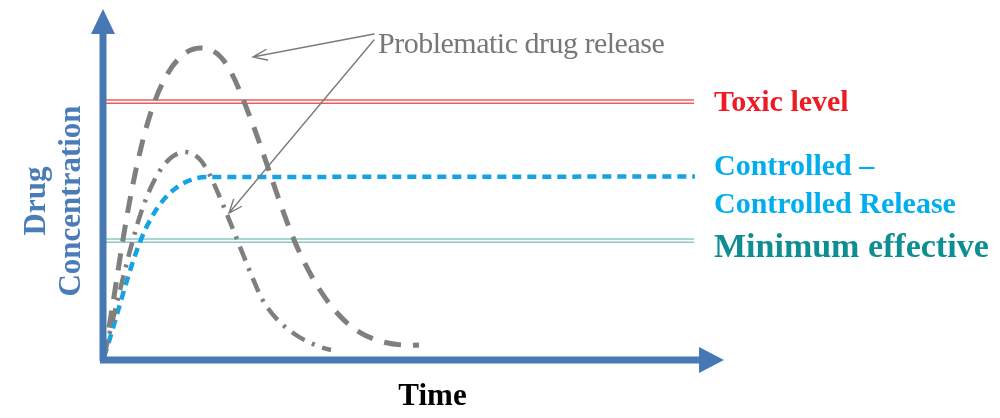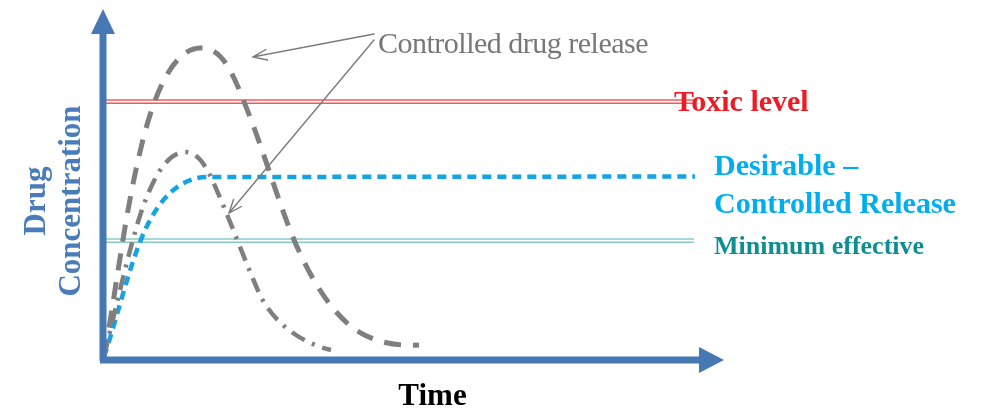--- a/index.html
+++ b/index.html
@@ -39,23 +39,23 @@
   .annot {
     position: absolute;
     left: 378px;
     top: 26px;
     font-size: 30px;
     font-weight: normal;
     color: #777777;
     letter-spacing: -0.5px;
     white-space: nowrap;
   }
-  .toxic-label    { left: 674px; top: 84px;  font-size: 30px; line-height: 34px; color: #ED1C24; }
+  .toxic-label    { left: 714px; top: 84px;  font-size: 30px; line-height: 34px; color: #ED1C24; }
   .desirable-label{ left: 714px; top: 146px; font-size: 30px; line-height: 38px; color: #00AEEF; }
-  .minimum-label  { left: 714px; top: 227px; font-size: 26px; line-height: 38px; color: #0F8E92; text-align: center; }
+  .minimum-label  { left: 714px; top: 227px; font-size: 34px; line-height: 38px; color: #0F8E92; text-align: center; }
 </style>
 </head>
 <body>
 
 <div class="canvas">
 
   <svg class="chart-svg" width="1000" height="418" viewBox="0 0 1000 418">
 
     <g>
       <line x1="106" y1="100" x2="694" y2="100" stroke-width="1.6" stroke="#EF5A5C"></line>
@@ -87,26 +87,26 @@
     </g>
   </svg>
 
   <div class="ylabel">
     <div>Drug</div>
     <div>Concentration</div>
   </div>
 
   <div class="xlabel">Time</div>
 
-  <div class="annot">Controlled drug release</div>
+  <div class="annot">Problematic drug release</div>
 
   <div class="label toxic-label">Toxic level</div>
 
   <div class="label desirable-label">
-    <div>Desirable –</div>
+    <div>Controlled –</div>
     <div>Controlled Release</div>
   </div>
 
   <div class="label minimum-label">
     <div>Minimum effective</div>
   </div>
 
 </div>
 
 </body></html>

